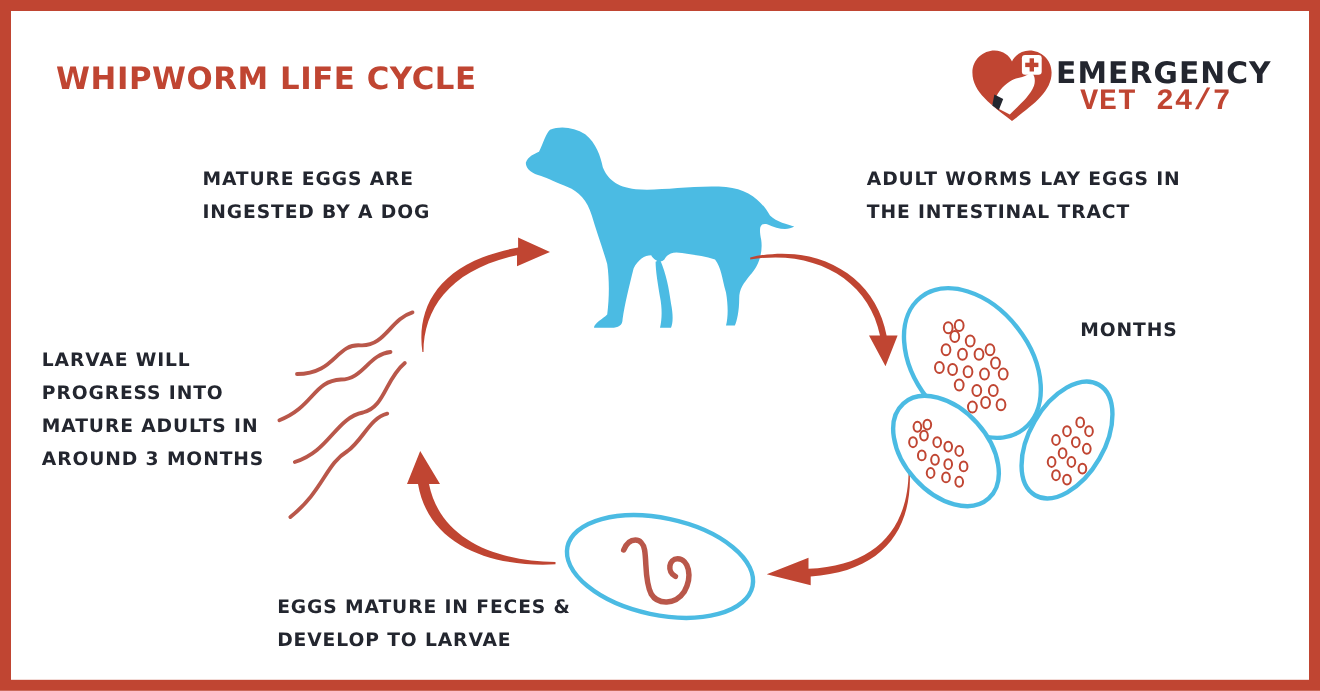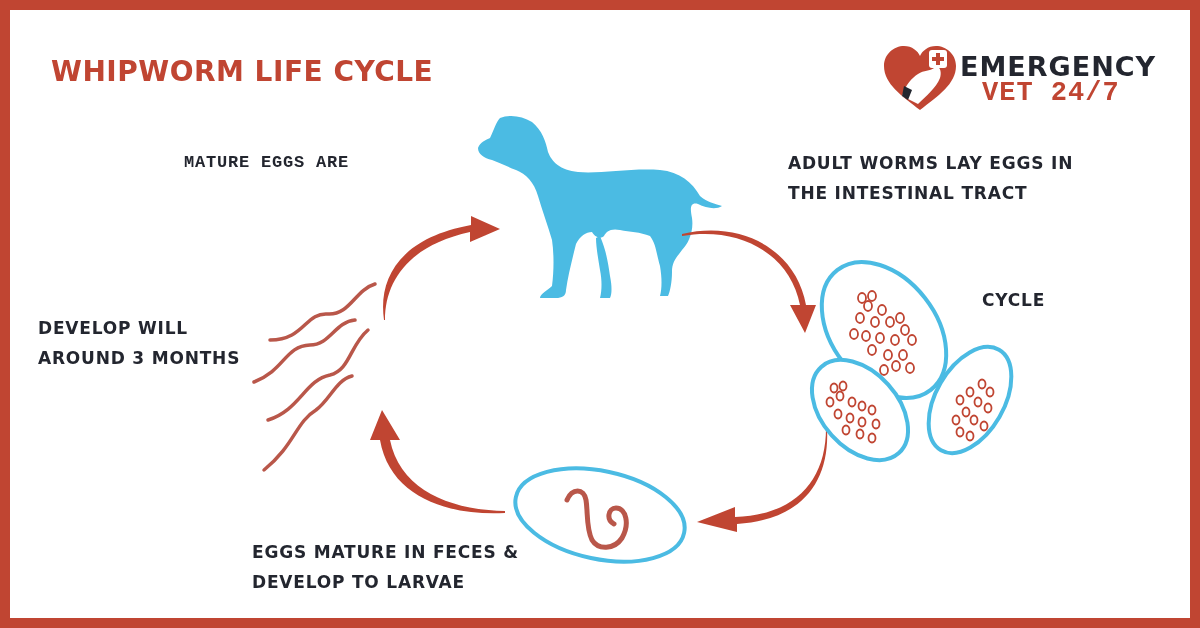--- a/index.html
+++ b/index.html
@@ -25,36 +25,39 @@
     <path d="M20 52 C24 40 30 34 36 30 C42 26 48 27 52 24 C58 20 60 28 58 34 C54 44 44 52 36 60 Z" fill="#fff"></path>
     <path d="M20 52 L22 42 L30 46 L26 56 Z" fill="#23262f"></path>
     <rect x="47" y="6" width="18" height="18" rx="3" fill="#fff"></rect>
     <rect x="54" y="9" width="4" height="12" fill="#c04532"></rect>
     <rect x="50" y="13" width="12" height="4" fill="#c04532"></rect>
   </svg>
   <div class="l1">EMERGENCY</div>
   <div class="l2">VET 24/7</div>
 </div>
 
-<div class="label" style="left:184px;top:148px;font-family:Liberation Mono, monospace;">
+<div class="label" style="left:184px;top:148px;">
   <div>MATURE EGGS ARE</div>
+  <div>INGESTED BY A DOG</div>
 </div>
 <div class="label" style="left:756px;top:148px;margin-left:32px;">
   <div>ADULT WORMS LAY EGGS IN</div>
   <div>THE INTESTINAL TRACT</div>
 </div>
 <div class="label" style="left:982px;top:285px;">
-  <div>CYCLE</div>
+  <div>MONTHS</div>
 </div>
 <div class="label" style="left:252px;top:537px;">
   <div>EGGS MATURE IN FECES &amp;</div>
   <div>DEVELOP TO LARVAE</div>
 </div>
 <div class="label" style="left:38px;top:313px;">
-  <div>DEVELOP WILL</div>
+  <div>LARVAE WILL</div>
+  <div>PROGRESS INTO</div>
+  <div>MATURE ADULTS IN</div>
   <div>AROUND 3 MONTHS</div>
 </div>
 
 <svg class="art" width="1200" height="628" viewBox="0 0 1200 628">
 
   <g fill="#4bbbe3">
     <path d="M500 118 C510 114 522 116 532 122 C542 130 546 142 548 152 C552 162 560 170 578 172 C600 174 630 168 660 170 C680 172 692 182 700 196 C706 202 716 204 722 206 C716 210 706 208 698 204 C690 202 690 208 692 218 C694 232 688 244 682 250 C676 258 672 262 672 272 C672 282 670 292 668 296 L660 296 C662 288 662 278 660 266 C656 252 656 244 650 236 C640 232 630 232 620 230 C610 228 606 232 604 236 C600 240 594 236 592 232 C586 232 580 236 576 244 C572 260 568 276 566 290 C566 296 562 298 556 298 L540 298 C540 294 548 290 552 286 C554 270 554 254 552 240 C548 226 542 210 538 196 C534 182 526 174 516 170 C506 166 498 162 492 160 C484 158 478 154 478 148 C480 142 486 140 490 138 C494 130 496 122 500 118 Z"></path>
     <path d="M600 236 C606 250 608 262 610 276 C612 286 612 294 610 298 L600 298 C602 290 602 280 600 270 C598 258 596 246 596 238 Z"></path>
   </g>
 

